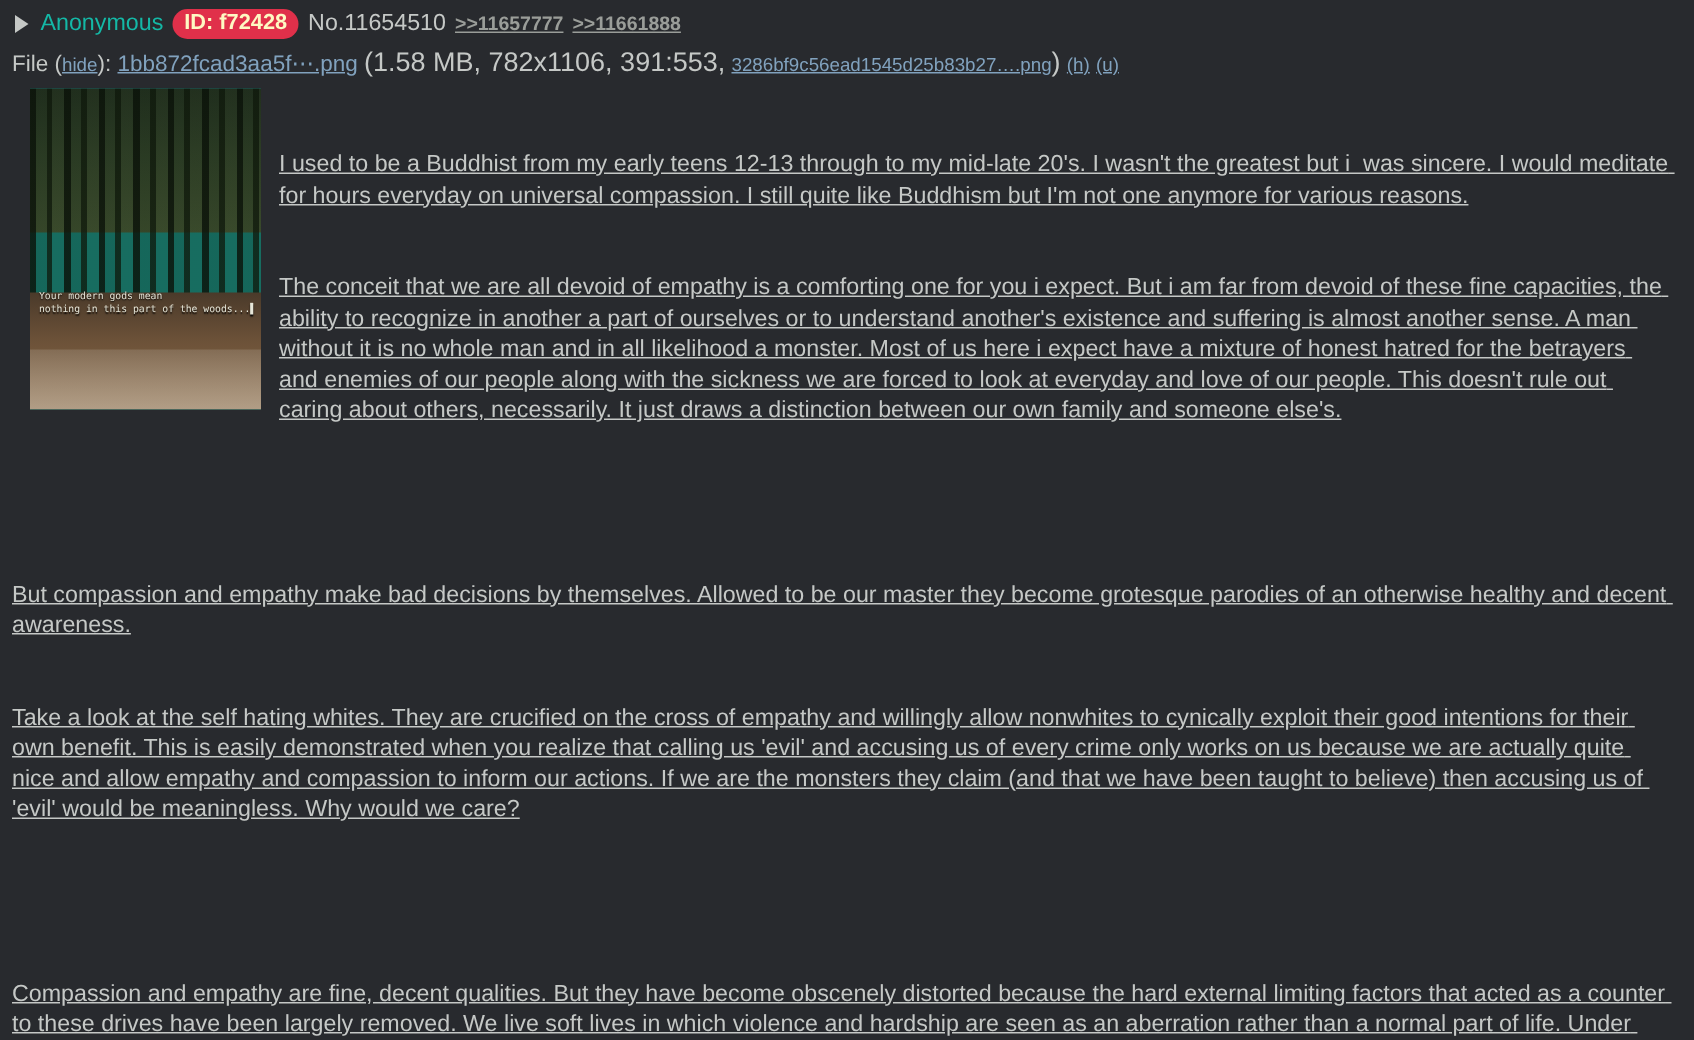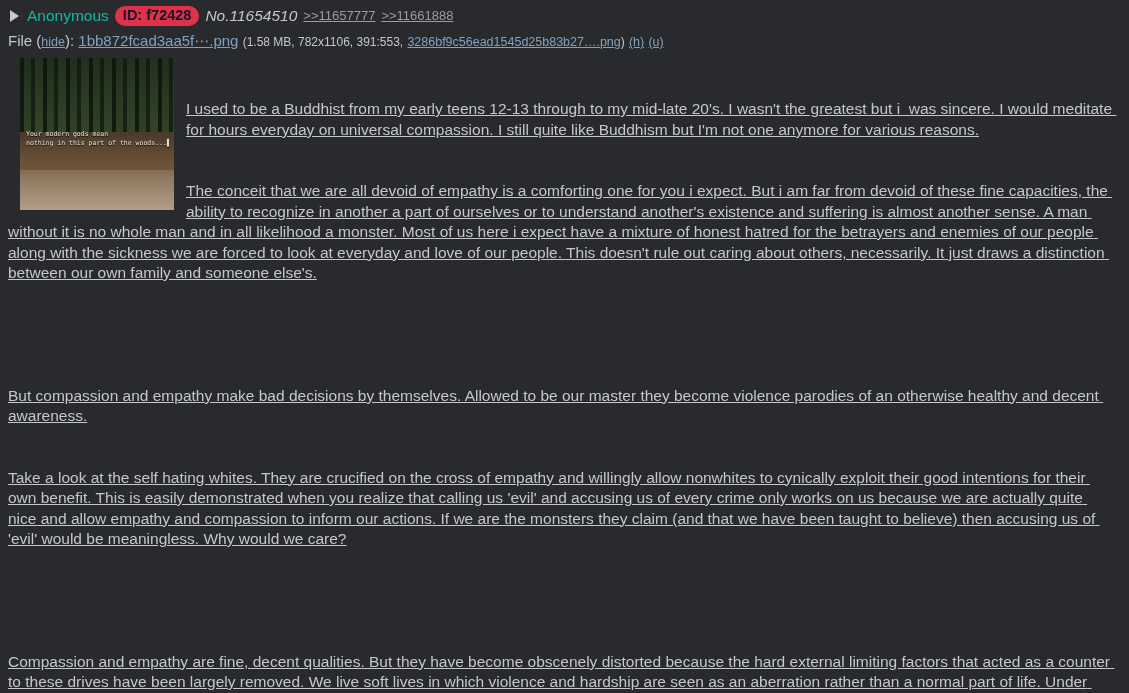--- a/index.html
+++ b/index.html
@@ -39,77 +39,77 @@
   }
   .name {
     color: #14b8a6;
     font-weight: normal;
   }
   .datetime {
     color: #c5c8c6;
   }
   .idbadge {
     background: #e0304a;
-    color: #0f172a;
+    color: #fef9c3;
     border-radius: 10px;
     padding: 1px 8px 2px 8px;
     font-size: 14.5px;
     font-weight: bold;
     line-height: 17px;
     text-align: center;
   }
   .postno {
     color: #c5c8c6;
-    font-style: italic;
   }
   .backlink {
     color: #9a9d99;
     font-size: 13px;
     text-decoration: underline;
     cursor: pointer;
+    font-weight: bold;
   }
   .fileline {
     margin-top: 5px;
     font-size: 15px;
     line-height: 20px;
     color: #c5c8c6;
   }
   .fileline a {
     color: #81a2be;
     cursor: pointer;
   }
   .filename-link {
     color: #81a2be;
     text-decoration: underline;
     cursor: pointer;
   }
   .filemeta {
     color: #c5c8c6;
-    font-size: 12px;
+    font-size: 18px;
     text-align: right;
   }
   .smalllink {
     color: #81a2be;
     text-decoration: underline;
     font-size: 12.5px;
     cursor: pointer;
   }
   .tinylink {
     color: #81a2be;
     text-decoration: underline;
     font-size: 12.5px;
     cursor: pointer;
   }
   .body-wrap {
     margin-top: 6px;
   }
   .thumb {
     float: left;
     width: 154px;
-    height: 152px;
+    height: 214px;
     margin: 0 12px 4px 12px;
     position: relative;
     overflow: hidden;
     background: #0f766e;
     border: 0;
     cursor: pointer;
   }
   .thumb .sky {
     position: absolute;
     left: 0; top: 0; right: 0;
@@ -201,21 +201,21 @@
       <div class="ground"></div>
       <div class="snow"></div>
       <div class="caption">Your modern gods mean
 nothing in this part of the woods...▌</div>
     </div>
 
     <div class="comment">
       <p>I used to be a Buddhist from my early teens 12-13 through to my mid-late 20's. I wasn't the greatest but i  was sincere. I would meditate for hours everyday on universal compassion. I still quite like Buddhism but I'm not one anymore for various reasons.</p>
       <p>The conceit that we are all devoid of empathy is a comforting one for you i expect. But i am far from devoid of these fine capacities, the ability to recognize in another a part of ourselves or to understand another's existence and suffering is almost another sense. A man without it is no whole man and in all likelihood a monster. Most of us here i expect have a mixture of honest hatred for the betrayers and enemies of our people along with the sickness we are forced to look at everyday and love of our people. This doesn't rule out caring about others, necessarily. It just draws a distinction between our own family and someone else's.</p>
       <p class="gap"></p>
-      <p>But compassion and empathy make bad decisions by themselves. Allowed to be our master they become violence parodies of an otherwise healthy and decent awareness.</p>
+      <p>But compassion and empathy make bad decisions by themselves. Allowed to be our master they become grotesque parodies of an otherwise healthy and decent awareness.</p>
       <p>Take a look at the self hating whites. They are crucified on the cross of empathy and willingly allow nonwhites to cynically exploit their good intentions for their own benefit. This is easily demonstrated when you realize that calling us 'evil' and accusing us of every crime only works on us because we are actually quite nice and allow empathy and compassion to inform our actions. If we are the monsters they claim (and that we have been taught to believe) then accusing us of 'evil' would be meaningless. Why would we care?</p>
       <p class="gap"></p>
       <p>Compassion and empathy are fine, decent qualities. But they have become obscenely distorted because the hard external limiting factors that acted as a counter to these drives have been largely removed. We live soft lives in which violence and hardship are seen as an aberration rather than a normal part of life. Under such stagnant conditions our inner drives have run amok in us. We have forgotten that compassion and empathy are good servants but poor masters. They make bad decisions by themselves.</p>
       
       
       
       
       
       
       

